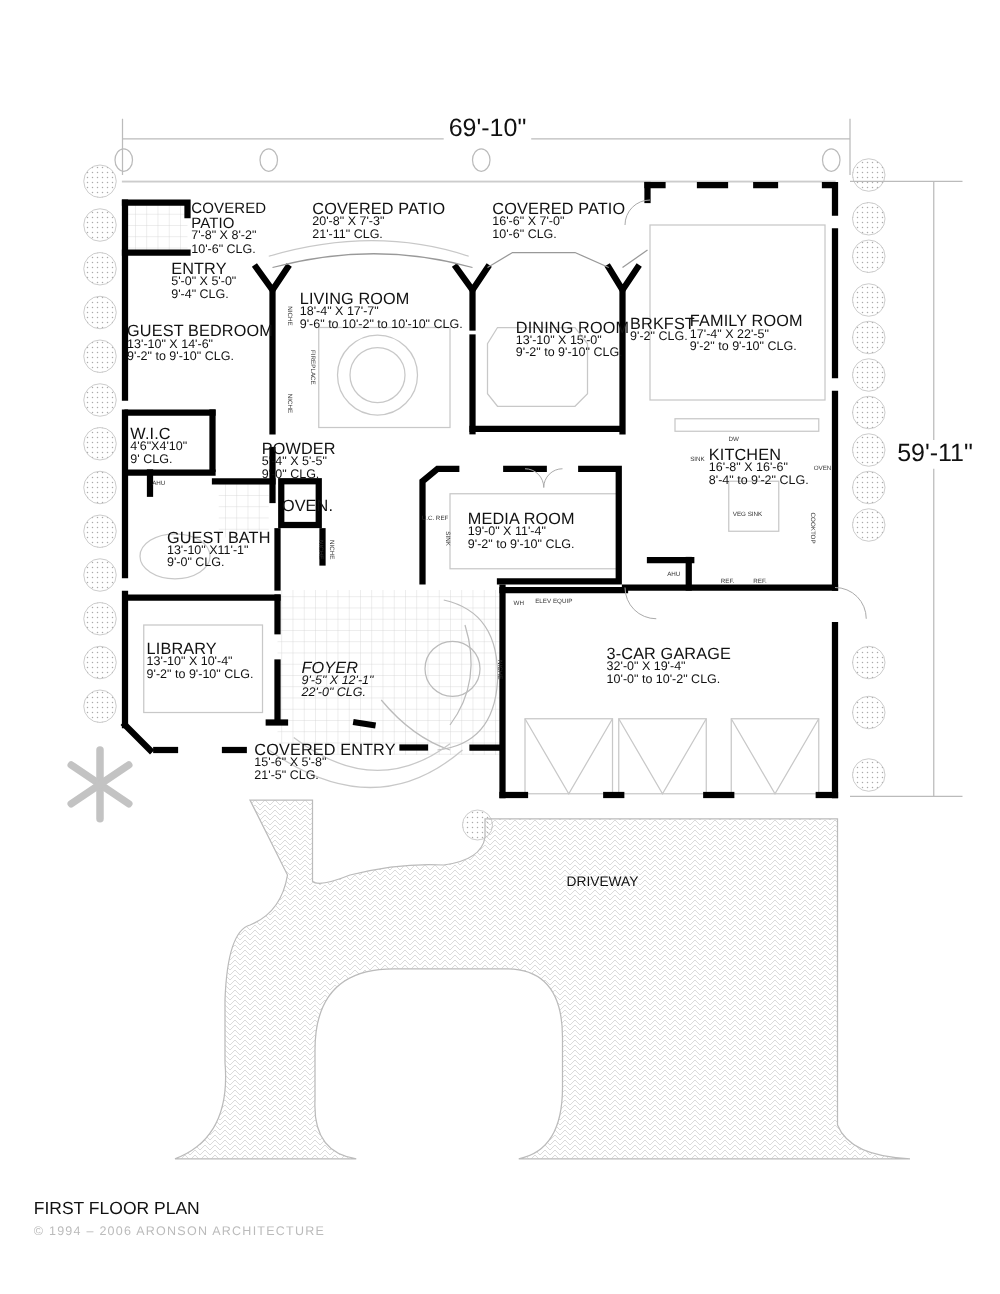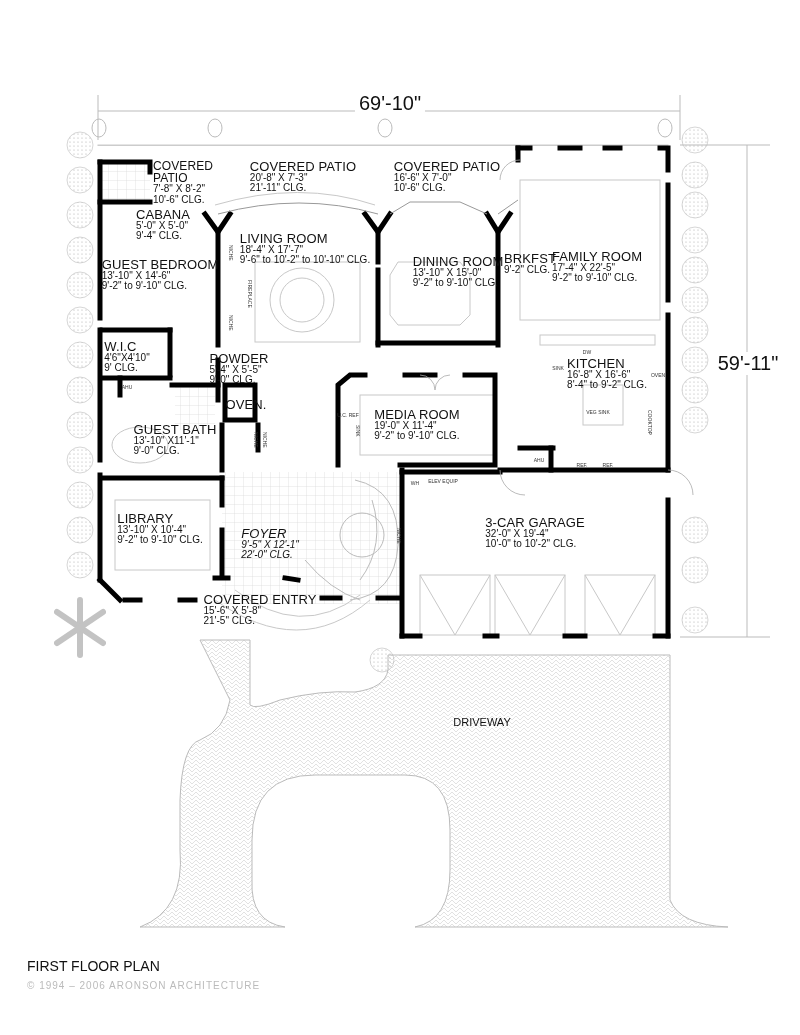--- a/index.html
+++ b/index.html
@@ -209,21 +209,21 @@
   <span class="name">COVERED PATIO</span>
   <span class="dim">20'-8" X 7'-3"</span>
   <span class="clg">21'-11" CLG.</span>
 </div>
 <div class="lbl" style="left:447px;top:160px;">
   <span class="name">COVERED PATIO</span>
   <span class="dim">16'-6" X 7'-0"</span>
   <span class="clg">10'-6" CLG.</span>
 </div>
 <div class="lbl" style="left:163px;top:208px;">
-  <span class="name">CABANA</span>
+  <span class="name">ENTRY</span>
   <span class="dim">5'-0" X 5'-0"</span>
   <span class="clg">9'-4" CLG.</span>
 </div>
 <div class="lbl" style="left:160px;top:258px;">
   <span class="name">GUEST BEDROOM</span>
   <span class="dim">13'-10" X 14'-6"</span>
   <span class="clg">9'-2" to 9'-10" CLG.</span>
 </div>
 <div class="lbl" style="left:305px;top:232px;">
   <span class="name">LIVING ROOM</span>
@@ -285,21 +285,21 @@
 <div class="lbl" style="left:260px;top:593px;">
   <span class="name">COVERED ENTRY</span>
   <span class="dim">15'-6" X 5'-8"</span>
   <span class="clg">21'-5" CLG.</span>
 </div>
 <div class="lbl" style="left:535px;top:516px;">
   <span class="name">3-CAR GARAGE</span>
   <span class="dim">32'-0" X 19'-4"</span>
   <span class="clg">10'-0" to 10'-2" CLG.</span>
 </div>
-<div class="drive" style="left:482px;top:716px;">DRIVEWAY</div>
+<div class="drive" style="left:482px;top:700px;">DRIVEWAY</div>
 
 <div class="vsmall" style="left:228px;top:245px;">NICHE</div>
 <div class="vsmall" style="left:228px;top:315px;">NICHE</div>
 <div class="vsmall" style="left:247px;top:280px;">FIREPLACE</div>
 <div class="small" style="left:127px;top:384px;">AHU</div>
 <div class="small" style="left:539px;top:457px;">AHU</div>
 <div class="vsmall" style="left:253px;top:432px;">NICHE</div>
 <div class="vsmall" style="left:262px;top:432px;">NICHE</div>
 <div class="small" style="left:348px;top:412px;">U.C. REF</div>
 <div class="vsmall" style="left:355px;top:425px;">SINK</div>

